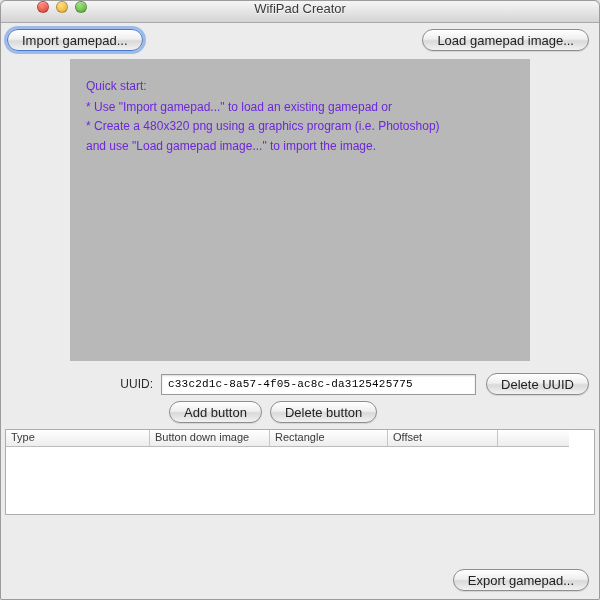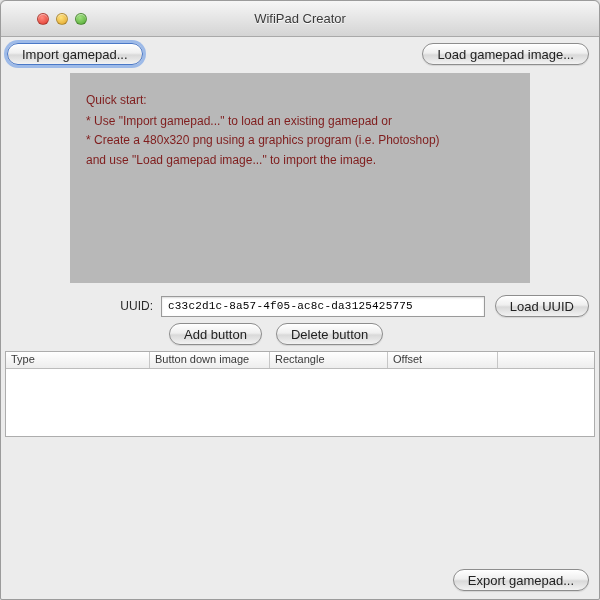--- a/index.html
+++ b/index.html
@@ -15,26 +15,25 @@
   .window {
     width: 600px; height: 600px;
     background: #ececec;
     display: flex;
     flex-direction: column;
     border: 1px solid #9b9b9b;
     border-radius: 6px 6px 2px 2px;
     box-shadow: 0 0 3px rgba(0,0,0,0.3);
   }
   .titlebar {
-    height: 36px;
+    height: 22px;
     background: linear-gradient(#f6f6f6, #d4d4d4);
     border-bottom: 1px solid #a9a9a9;
     border-radius: 6px 6px 0 0;
     display: flex;
-    align-items: center;
     position: relative;
     padding-left: 28px;
   }
   .traffic {
     display: flex;
     gap: 7px;
     padding-left: 8px;
   }
   .tl {
     width: 12px; height: 12px; border-radius: 50%;
@@ -77,26 +76,26 @@
     border-color: #4a78c7;
     box-shadow: 0 0 0 3px rgba(92,146,230,0.55), 0 1px 0 rgba(255,255,255,0.8) inset;
   }
   .canvas-wrap {
     display: flex;
     justify-content: center;
     padding: 2px 0 10px 0;
   }
   .canvas {
     width: 460px;
-    height: 210px;
+    height: 302px;
     background: #b8b8b8;
     padding: 18px 16px;
     font-size: 12px;
     line-height: 1.6;
-    color: #7f1d1d;
+    color: #6d28d9;
   }
   .canvas .qs-title { margin-bottom: 2px; }
   .form-area { padding: 2px 10px 0 10px; }
   .form-row {
     display: flex;
     align-items: center;
     margin-bottom: 6px;
   }
   .form-label {
     width: 150px;
@@ -115,30 +114,30 @@
     box-shadow: inset 0 1px 2px rgba(0,0,0,0.15);
   }
   .uuid-row .text-input {
     font-family: "Courier New", monospace;
     font-size: 11px;
     letter-spacing: 0.2px;
   }
   .uuid-row .aqua-btn { margin-left: 10px; }
   .button-row {
     display: flex;
-    gap: 14px;
+    gap: 8px;
     margin: 2px 0 6px 158px;
   }
   .table {
     margin: 0 4px;
     border: 1px solid #adadad;
     background: #fff;
     height: 86px;
     display: flex;
-    flex-direction: column;
+    flex-direction: row;
   }
   .thead {
     display: flex;
     background: linear-gradient(#ffffff, #ededed);
     border-bottom: 1px solid #bcbcbc;
     height: 17px;
     font-size: 11px;
     color: #3a3a3a;
   }
   .th {
@@ -183,21 +182,21 @@
       <div>   and use "Load gamepad image..." to import the image.</div>
     </div>
   </div>
 
   <div class="form-area">
 
 
     <div class="form-row uuid-row">
       <div class="form-label">UUID:</div>
       <input class="text-input" type="text" value="c33c2d1c-8a57-4f05-ac8c-da3125425775" style="">
-      <div class="aqua-btn">Load UUID</div>
+      <div class="aqua-btn">Delete UUID</div>
     </div>
 
     <div class="button-row">
       <div class="aqua-btn">Add button</div>
       <div class="aqua-btn">Delete button</div>
     </div>
 
   </div>
 
   <div class="table">

